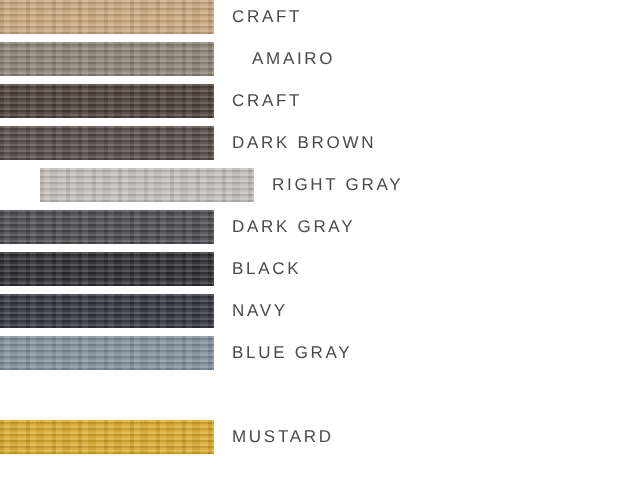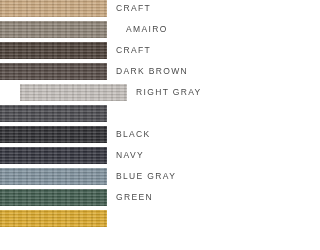--- a/index.html
+++ b/index.html
@@ -96,33 +96,31 @@
     <div class="swatch-row" style="top: 63px;">
       <div class="swatch-chip" title="DARK BROWN" style="background: rgb(85, 74, 69);"></div>
       <div class="swatch-label" style="color: rgb(74, 74, 74);">DARK BROWN</div>
     </div>
     <div class="swatch-row" style="top: 84px; margin-left: 20px;">
       <div class="swatch-chip" title="RIGHT GRAY" style="background: rgb(196, 191, 187);"></div>
       <div class="swatch-label" style="color: rgb(74, 74, 74);">RIGHT GRAY</div>
     </div>
     <div class="swatch-row" style="top: 105px;">
       <div class="swatch-chip" title="DARK GRAY" style="background: rgb(74, 74, 79);"></div>
+      <div class="swatch-label" style="color: rgb(74, 74, 74);">DARK GRAY</div>
     </div>
     <div class="swatch-row" style="top: 126px; padding-left: 17px;">
       <div class="swatch-chip" title="BLACK" style="background: rgb(45, 45, 49);"></div>
       <div class="swatch-label" style="color: rgb(74, 74, 74);">BLACK</div>
     </div>
     <div class="swatch-row" style="top: 147px;">
       <div class="swatch-chip" title="NAVY" style="background: rgb(50, 51, 61);"></div>
       <div class="swatch-label" style="color: rgb(74, 74, 74);">NAVY</div>
     </div>
     <div class="swatch-row" style="top: 168px; padding-left: 35px;">
       <div class="swatch-chip" title="BLUE GRAY" style="background: rgb(127, 145, 157);"></div>
       <div class="swatch-label" style="color: rgb(74, 74, 74);">BLUE GRAY</div>
     </div>
-    <div class="swatch-row" style="top: 189px;">
-      <div class="swatch-chip" title="GREEN" style="background: rgb(63, 91, 77);"></div>
-      <div class="swatch-label" style="color: rgb(74, 74, 74);">GREEN</div>
-    </div>
     <div class="swatch-row" style="top: 210px;">
       <div class="swatch-chip" title="MUSTARD" style="background: rgb(219, 169, 44);"></div>
+      <div class="swatch-label" style="color: rgb(74, 74, 74);">MUSTARD</div>
     </div>
   </div>
 
 </body></html>

